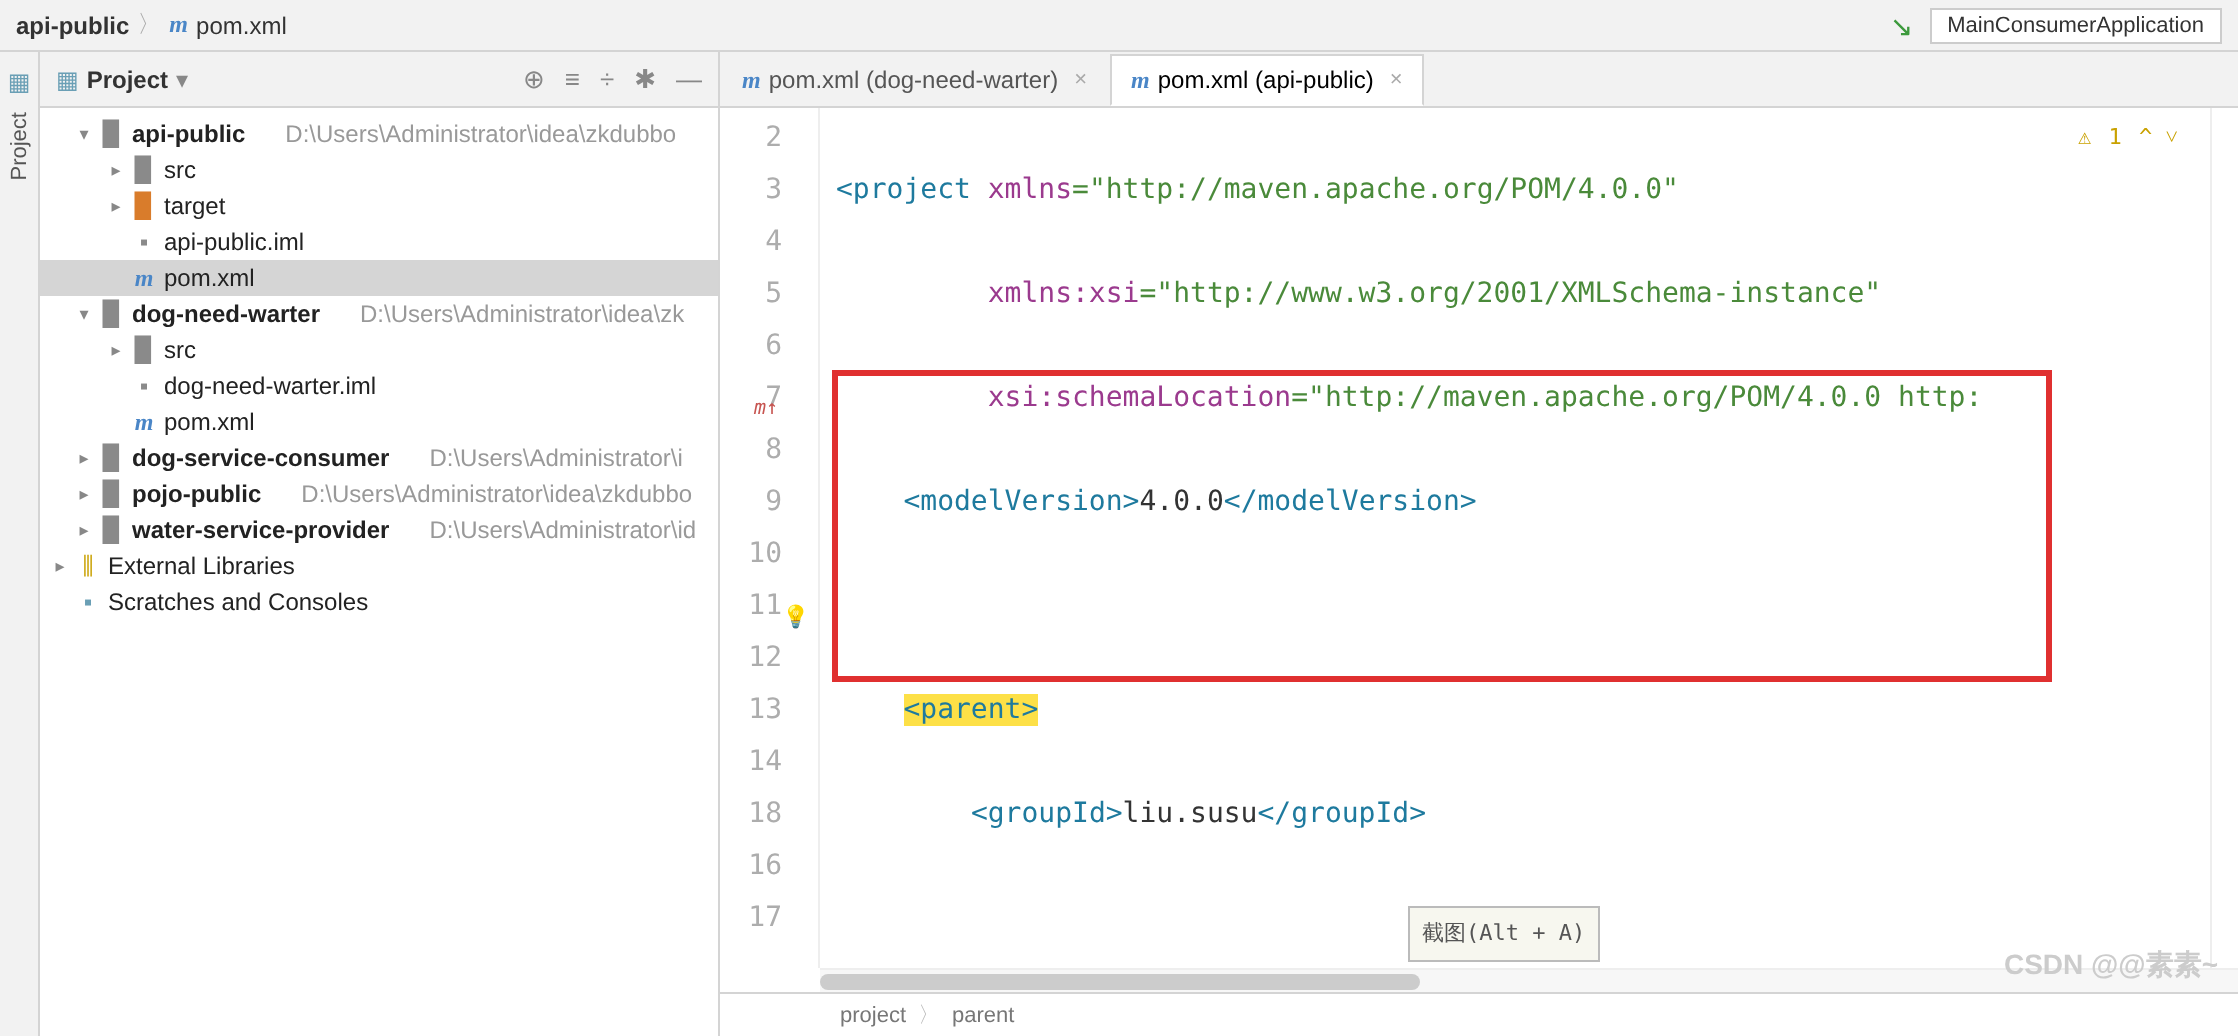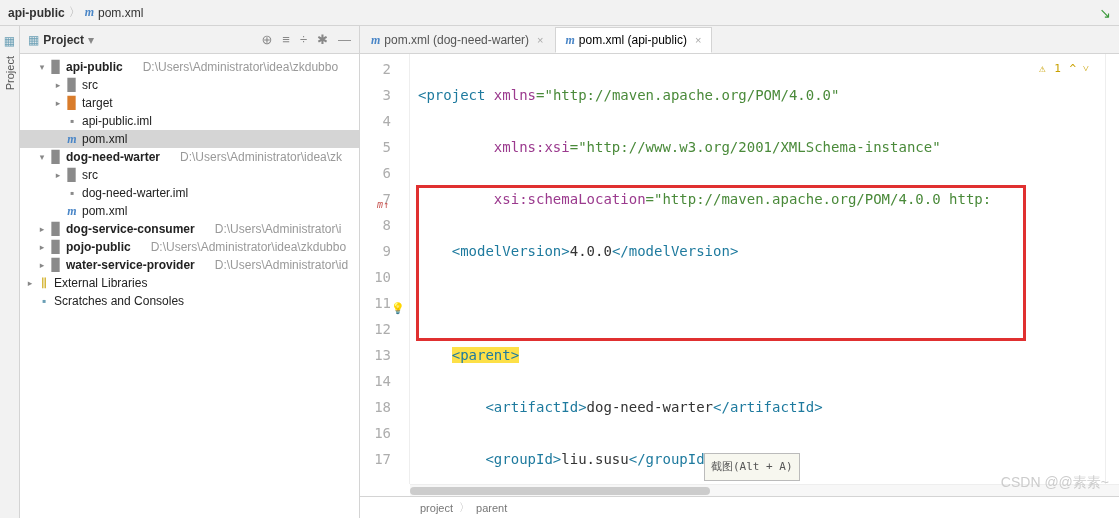--- a/index.html
+++ b/index.html
@@ -45,36 +45,37 @@
 .tag { color: #1e7a9e; }
 .attr { color: #9b3a8e; text-align: center; }
 .str { color: #4a8a3a; }
 .txt { color: #333; }
 .sel { background: #fde047; }
 .redbox { position: absolute; border: 3px solid #e03030; left: 6px; top: 131px; width: 610px; height: 156px; pointer-events: none; }
 .tooltip { position: absolute; left: 294px; top: 399px; background: #f7f7ef; border: 1px solid #bbb; padding: 0 6px; font-size: 11px; color: #555; }
 .right-gutter { width: 14px; border-left: 1px solid #eee; position: relative; }
 .warn-badge { position: absolute; top: 2px; right: 16px; color: #c9a100; font-size: 11px; display: flex; align-items: center; gap: 2px; }
 .bottom-crumb { height: 22px; border-top: 1px solid #d4d4d4; background: #fff; display: flex; align-items: center; padding-left: 60px; font-size: 11px; color: #777; gap: 6px; }
-.watermark { position: absolute; right: 10px; bottom: 26px; color: #ccc; font-size: 14px; font-family: sans-serif; }
+.watermark { position: absolute; right: 10px; bottom: 26px; color: #ccc; font-size: 14px; font-family: sans-serif; font-weight: bold; }
 .hscroll { height: 12px; border-top: 1px solid #eee; background: #f7f7f7; margin-left: 50px; position: relative; }
 .hscroll-thumb { position: absolute; left: 0; top: 2px; height: 8px; width: 300px; background: #ccc; border-radius: 4px; }
 </style>
 </head>
 <body>
 
 <div class="topbar">
   <div class="breadcrumb-top">
     <span class="bold">api-public</span>
     <span class="sep">〉</span>
     <span class="micon">m</span>
     <span>pom.xml</span>
   </div>
   <div class="topbar-right">
     <span class="hammer">↘</span>
+    <span class="run-config">MainConsumerApplication</span>
   </div>
 </div>
 
 <div class="main">
   <div class="sidebar-tab">
     <span style="color:#6a9fb5">▦</span>
     <span class="vtext">Project</span>
   </div>
 
   <div class="project-panel">
@@ -212,21 +213,20 @@
         <div class="ln">16</div>
         <div class="ln">17</div>
       </div>
       <div class="code">
 <div class="line"><span class="tag">&lt;project </span><span class="attr">xmlns</span><span class="str">=</span><span class="str">"http://maven.apache.org/POM/4.0.0"</span></div>
 <div class="line">         <span class="attr">xmlns:xsi</span><span class="str">=</span><span class="str">"http://www.w3.org/2001/XMLSchema-instance"</span></div>
 <div class="line">         <span class="attr">xsi:schemaLocation</span><span class="str">=</span><span class="str">"http://maven.apache.org/POM/4.0.0 http:</span></div>
 <div class="line">    <span class="tag">&lt;modelVersion&gt;</span><span class="txt">4.0.0</span><span class="tag">&lt;/modelVersion&gt;</span></div>
 <div class="line"></div>
 <div class="line">    <span class="tag sel">&lt;parent&gt;</span></div>
-<div class="line">        <span class="tag">&lt;artifactId&gt;</span><span class="txt">dog-need-warter</span><span class="tag">&lt;/artifactId&gt;</span></div>
 <div class="line">        <span class="tag">&lt;groupId&gt;</span><span class="txt">liu.susu</span><span class="tag">&lt;/groupId&gt;</span></div>
 
 
 
 
 
 
 
 
         <div class="redbox"></div>

